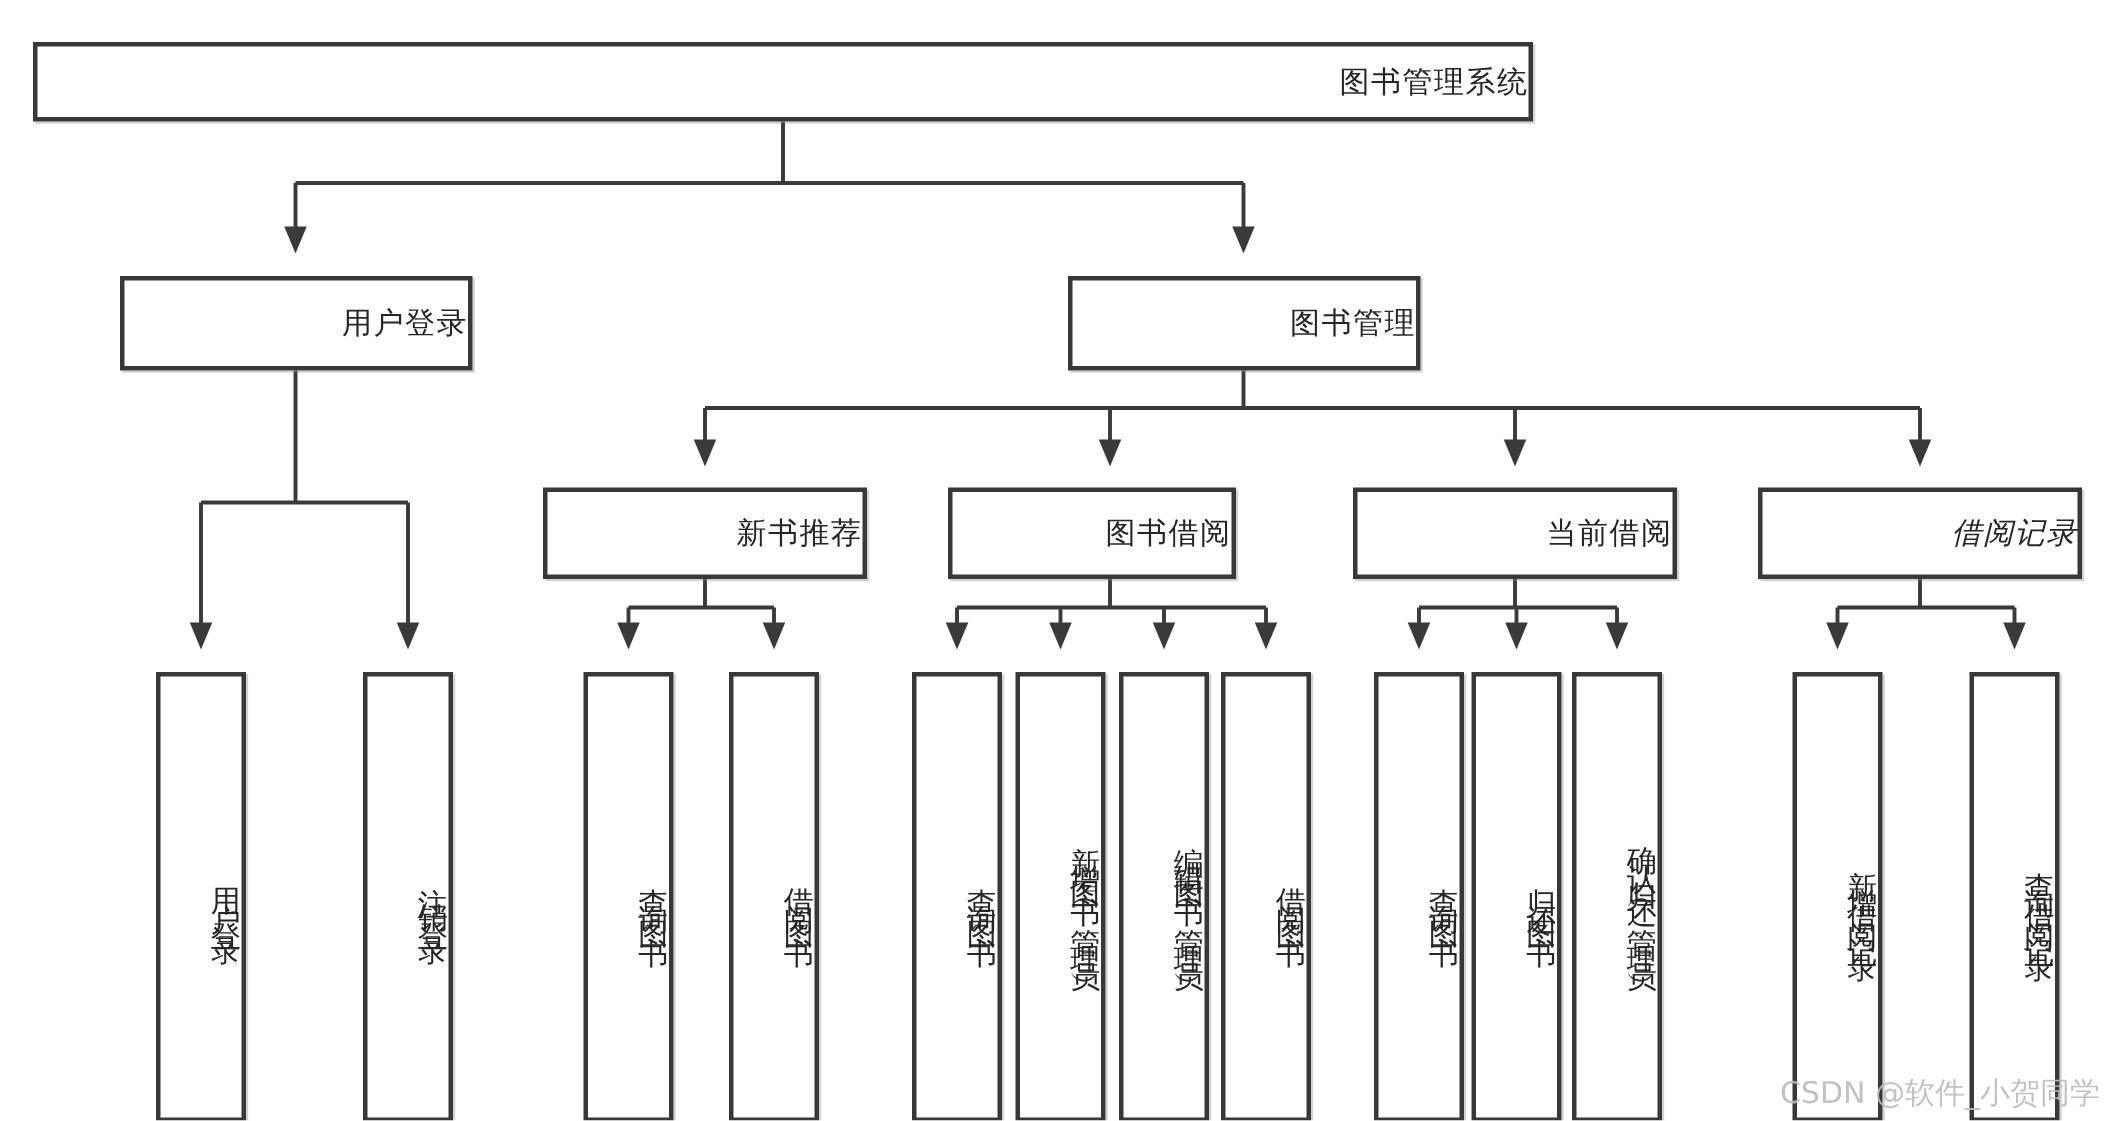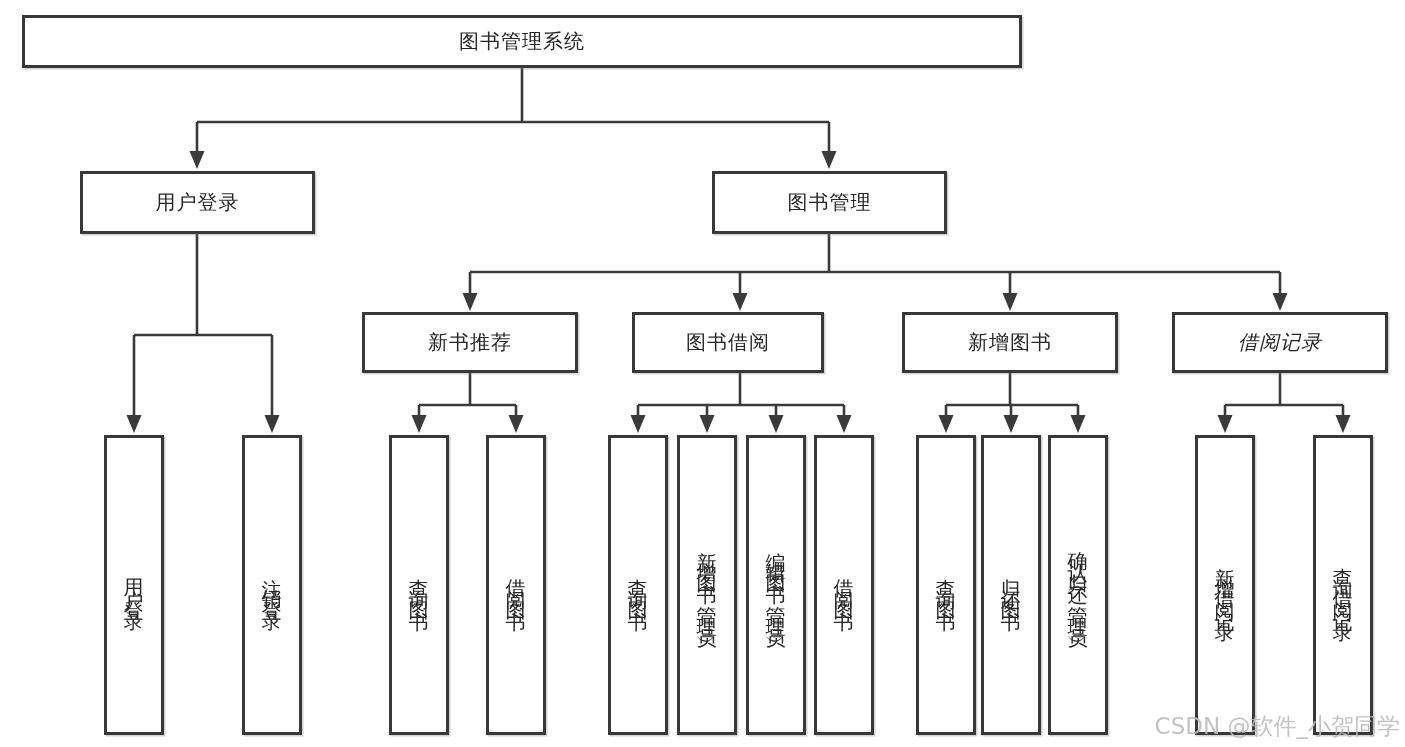--- a/index.html
+++ b/index.html
@@ -24,41 +24,42 @@
     color: var(--line);
   }
   .box {
     position: absolute;
     box-sizing: border-box;
     border: 3px solid var(--border);
     background: #fff;
     color: var(--text);
     display: flex;
     align-items: center;
-    justify-content: center;
+    justify-content: flex-end;
     box-shadow: 1.5px 1.5px 0 rgba(130,130,130,0.35);
+    margin-top: 13px;
   }
   .h-label {
     font-size: 20px;
     letter-spacing: 1px;
     white-space: nowrap;
   }
   .vtext {
     writing-mode: vertical-rl;
     text-orientation: mixed;
     font-size: 20px;
     line-height: 1;
     letter-spacing: 11px;
     white-space: nowrap;
   }
   .watermark {
     position: absolute;
     right: 5px;
     bottom: 5px;
-    font-size: 23px;
+    font-size: 20px;
     color: var(--watermark);
     opacity: 0.9;
     z-index: 10;
     white-space: nowrap;
   }
 </style>
 </head>
 <body>
 
 <div class="canvas">
@@ -140,21 +141,21 @@
     <span class="h-label">新书推荐</span>
   </div>
 
   <div class="box" style="left:712px; top:171px; width:235px; height:63px;">
     <span class="h-label">图书管理</span>
   </div>
   <div class="box" style="left:632px; top:312px; width:192px; height:61px;">
     <span class="h-label">图书借阅</span>
   </div>
   <div class="box" style="left:902px; top:312px; width:216px; height:61px;">
-    <span class="h-label">新增图书</span>
+    <span class="h-label">当前借阅</span>
   </div>
   <div class="box" style="left:1172px; top:312px; width:216px; height:61px;font-style:italic;">
     <span class="h-label">借阅记录</span>
   </div>
 
   <div class="box" style="left:104px; top:435px; width:60px; height:300px;">
     <span class="vtext">用户登录</span>
   </div>
   <div class="box" style="left:242px; top:435px; width:60px; height:300px;">
     <span class="vtext">注销登录</span>

